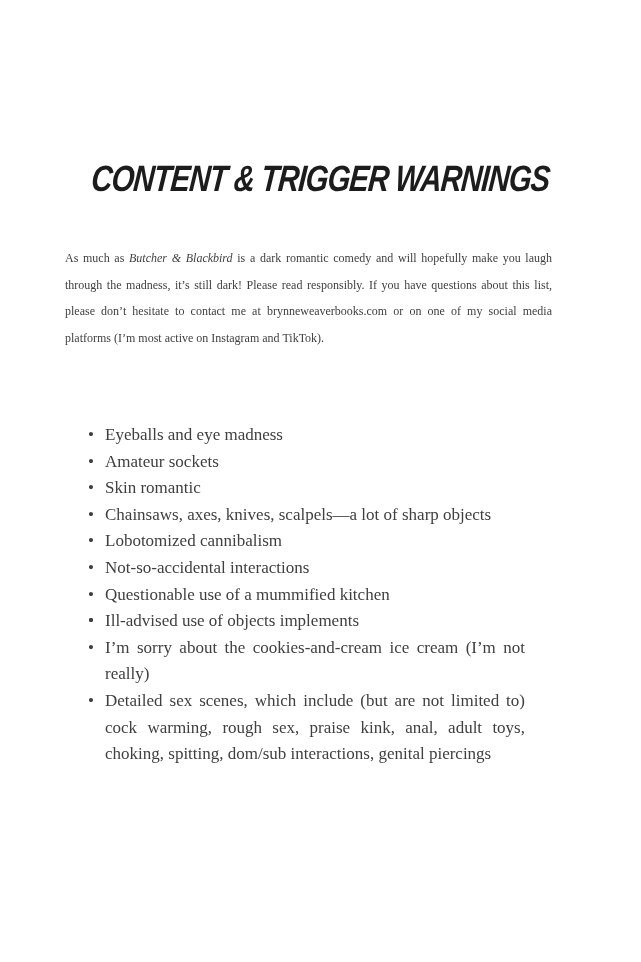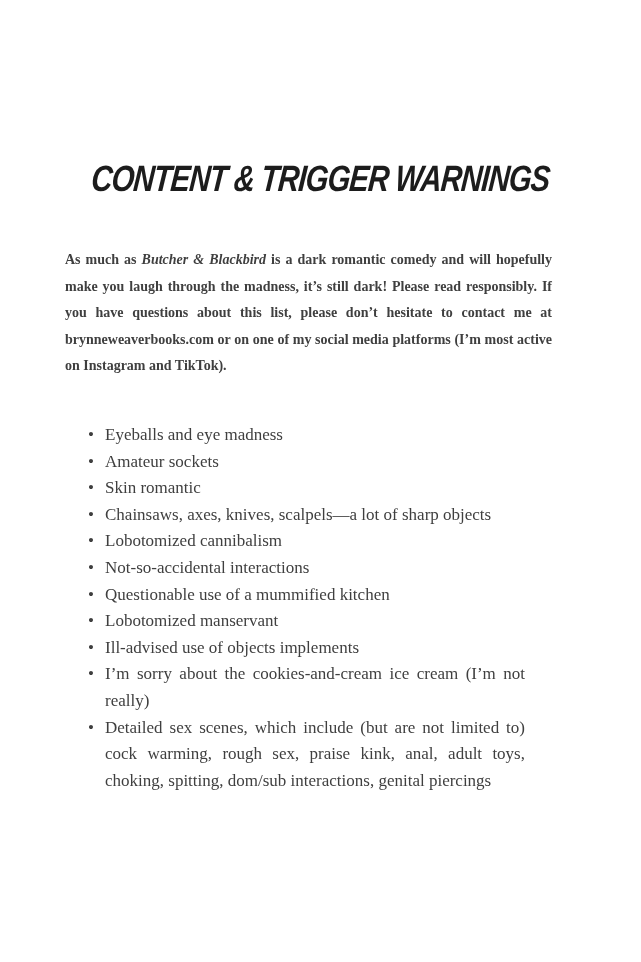--- a/index.html
+++ b/index.html
@@ -30,25 +30,24 @@
     color: #1c1c1c;
     transform: scale(0.98, 1.22) skewX(-6deg);
     transform-origin: 50% 50%;
     white-space: nowrap;
   }
   .intro {
     position: absolute;
     top: 233px;
     left: 65px;
     width: 487px;
-    font-size: 14px;
+    font-size: 12px;
     line-height: 26.6px;
     text-align: justify;
     color: #3f3f3f;
-    font-weight: bold;
   }
   .intro .book-title {
     font-style: italic;
   }
   .warnings-list {
     position: absolute;
     top: 422px;
     left: 88px;
     width: 437px;
     margin: 0;
@@ -102,21 +101,20 @@
     <li>
       <span class="bullet">•</span>
       <span>Not-so-accidental interactions</span>
     </li>
     <li>
       <span class="bullet">•</span>
       <span>Questionable use of a mummified kitchen</span>
     </li>
     <li>
       <span class="bullet">•</span>
-      <span>Lobotomized manservant</span>
     </li>
     <li>
       <span class="bullet">•</span>
       <span>Ill-advised use of objects implements</span>
     </li>
     <li>
       <span class="bullet">•</span>
       <span>I’m sorry about the cookies-and-cream ice cream (I’m not really)</span>
     </li>
     <li>

